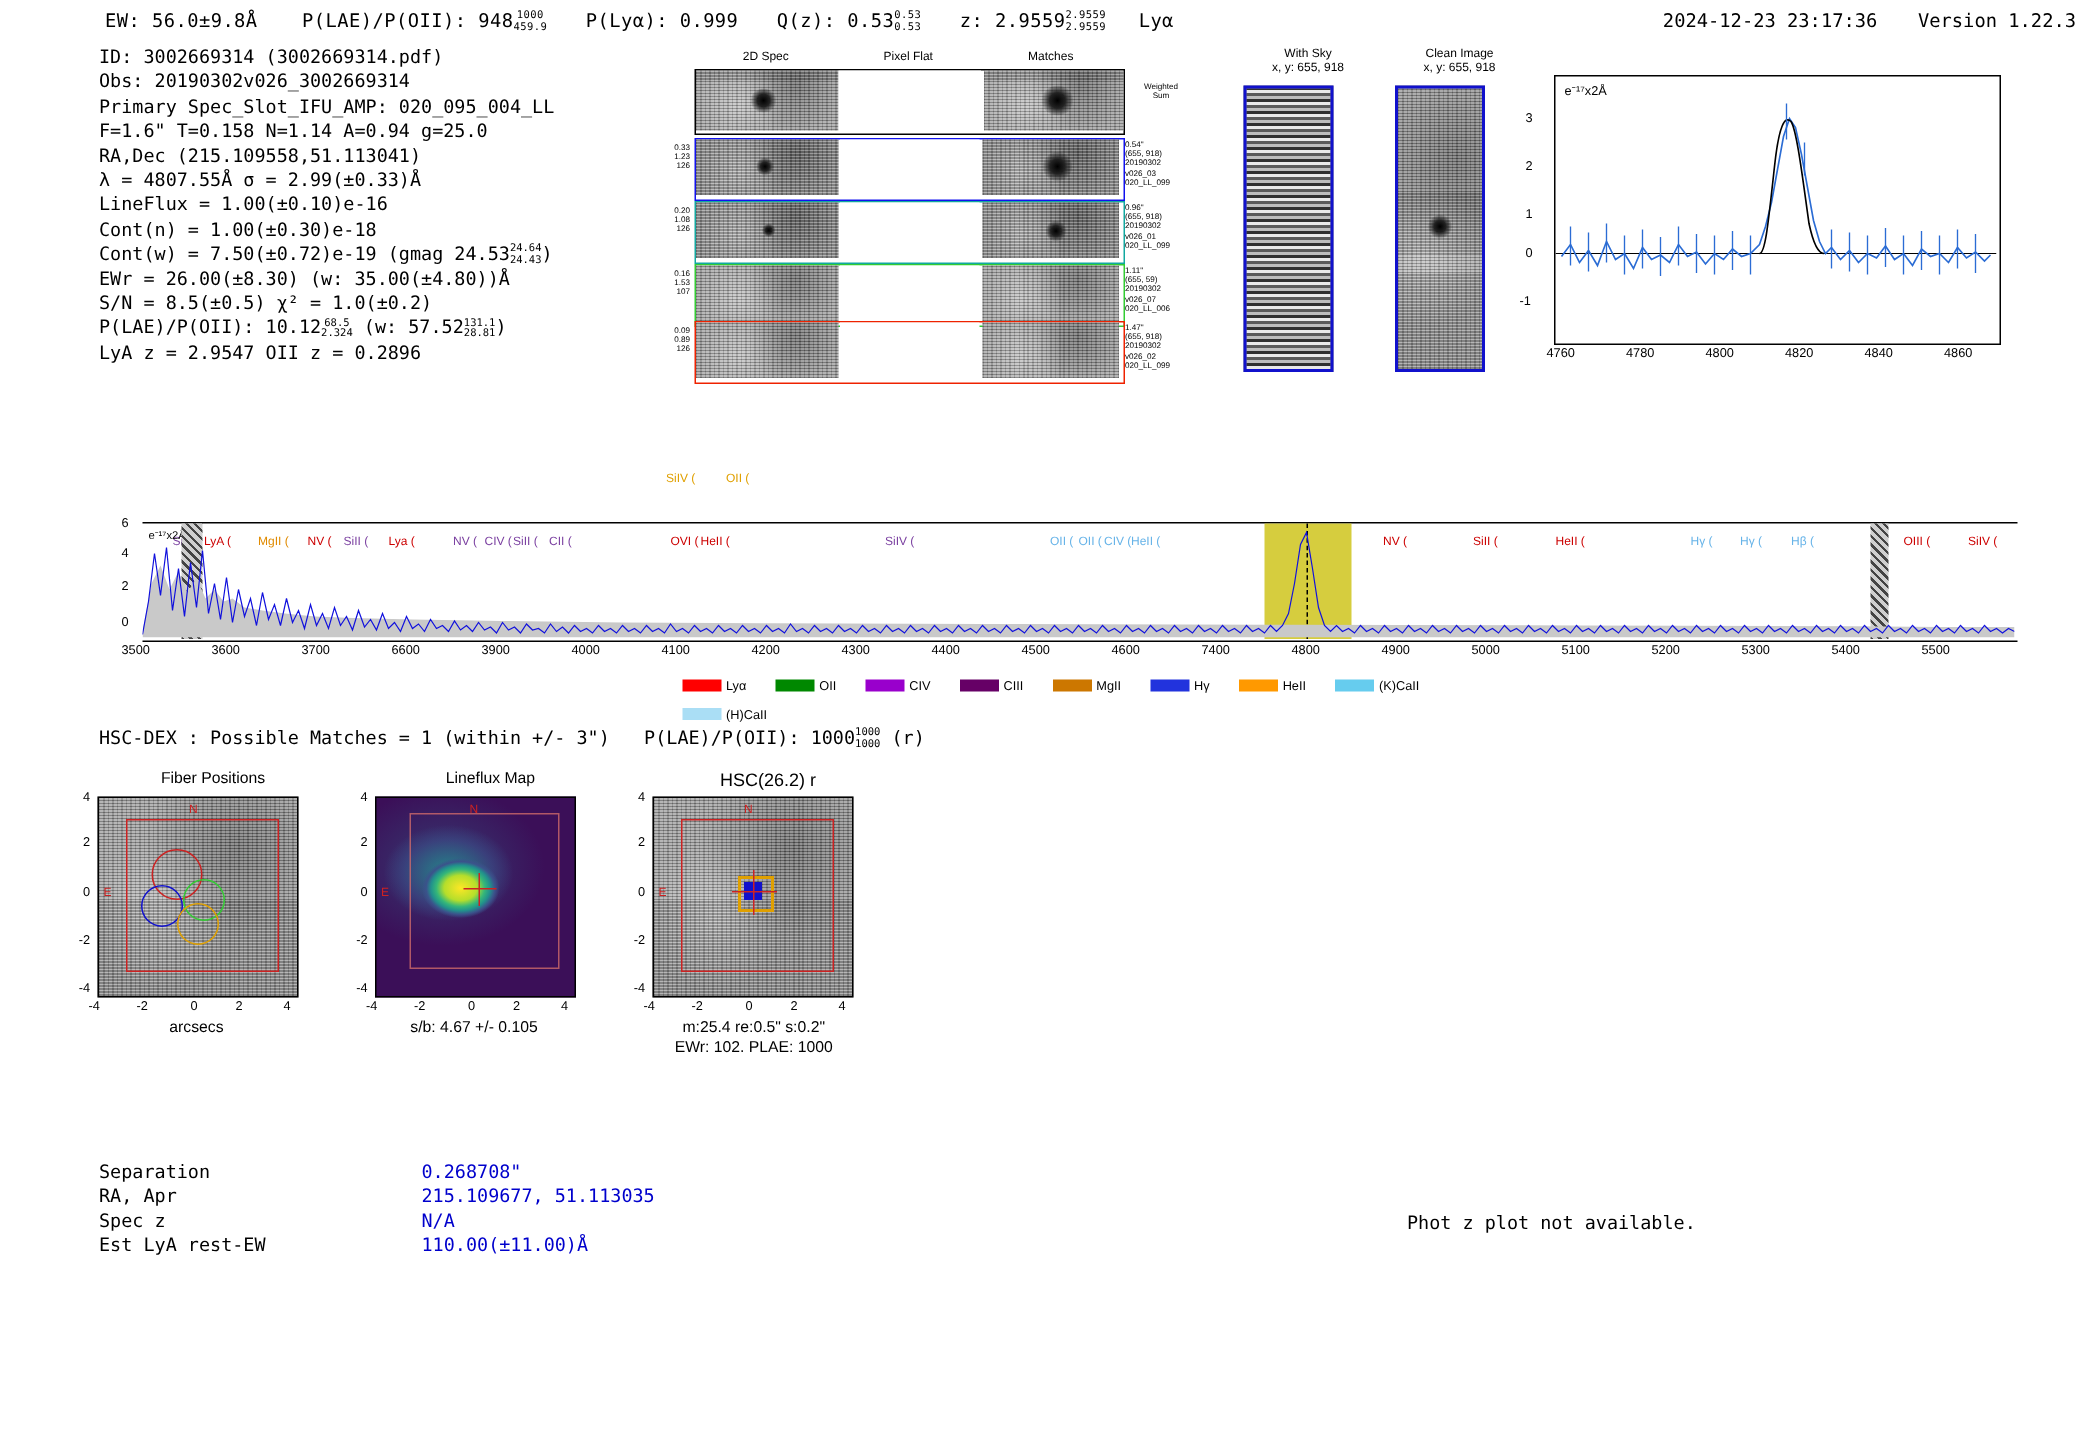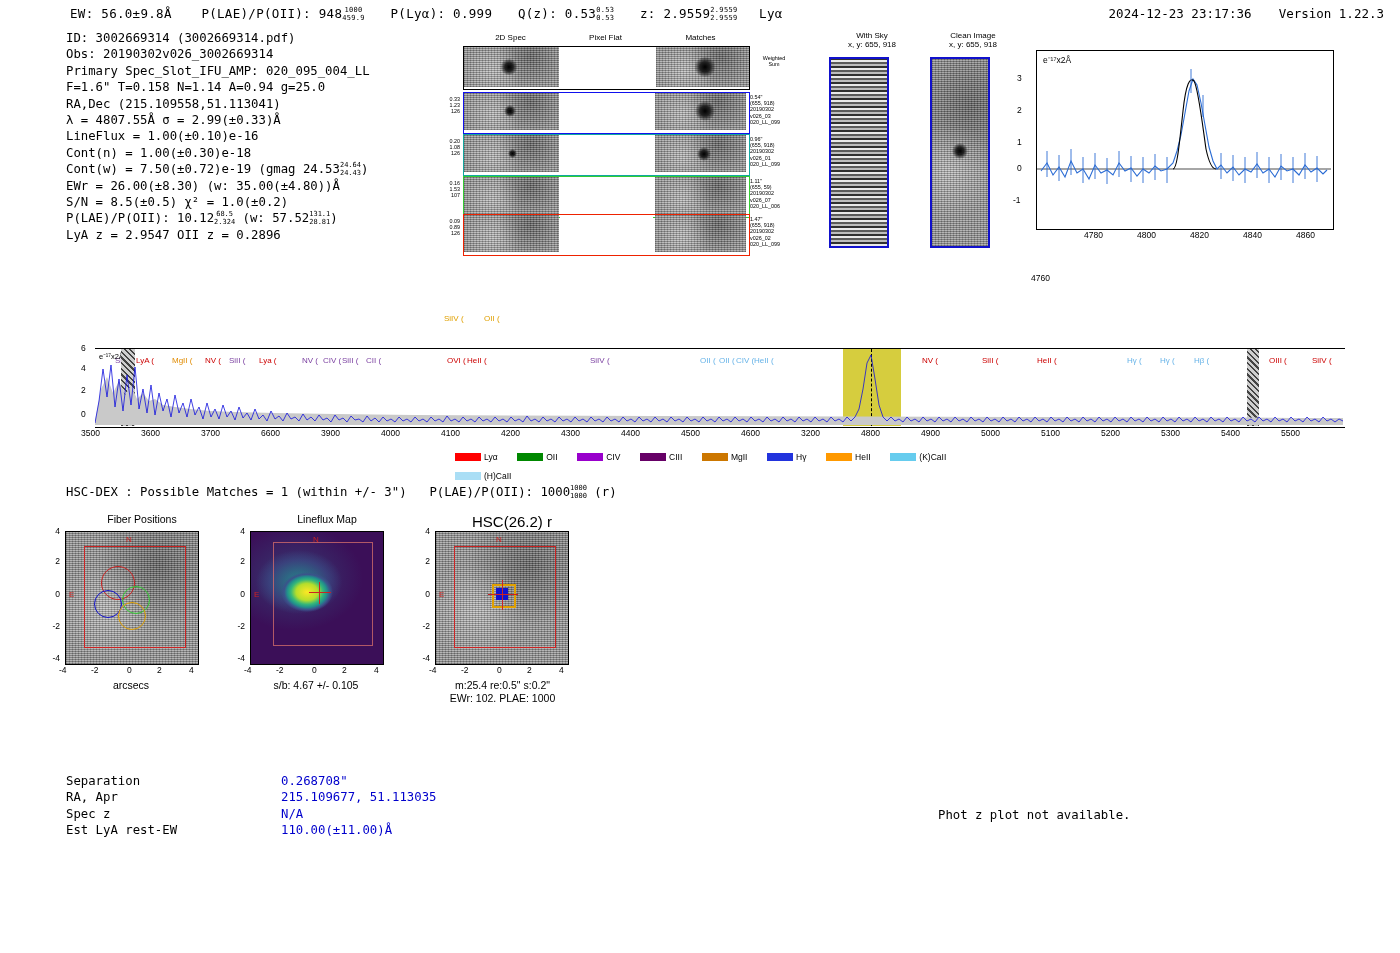--- a/index.html
+++ b/index.html
@@ -227,21 +227,21 @@
         <line x1="280" y1="105" x2="280" y2="131"></line>
     </g>
   </svg>
   <div class="abs axlab" style="left:-20px;top:22px;">3</div>
   <div class="abs axlab" style="left:-20px;top:54px;">2</div>
   <div class="abs axlab" style="left:-20px;top:86px;">1</div>
   <div class="abs axlab" style="left:-20px;top:112px;">0</div>
   <div class="abs axlab" style="left:-24px;top:144px;">-1</div>
 </div>
 <div class="abs" style="left:1036px;top:230px;width:296px;height:14px;">
-  <div class="abs axlab" style="left:-5px;margin-top:43px;">4760</div>
+  <div class="abs axlab" style="left:-5px;">4760</div>
   <div class="abs axlab" style="left:48px;">4780</div>
   <div class="abs axlab" style="left:101px;">4800</div>
   <div class="abs axlab" style="left:154px;">4820</div>
   <div class="abs axlab" style="left:207px;">4840</div>
   <div class="abs axlab" style="left:260px;">4860</div>
 </div>
 
 <div class="abs" style="left:95px;top:290px;width:1250px;height:60px;">
   <div class="abs" style="left:20px;top:58px;"><span class="specline" style="color:#7a3fa0;">SiIV (</span></div>
   <div class="abs" style="left:41px;top:58px;"><span class="specline" style="color:#cc0000;">LyA (</span></div>
@@ -296,21 +296,21 @@
   <div class="abs axlab" style="left:106px;">3700</div>
   <div class="abs axlab" style="left:166px;">6600</div>
   <div class="abs axlab" style="left:226px;">3900</div>
   <div class="abs axlab" style="left:286px;">4000</div>
   <div class="abs axlab" style="left:346px;">4100</div>
   <div class="abs axlab" style="left:406px;">4200</div>
   <div class="abs axlab" style="left:466px;">4300</div>
   <div class="abs axlab" style="left:526px;">4400</div>
   <div class="abs axlab" style="left:586px;">4500</div>
   <div class="abs axlab" style="left:646px;">4600</div>
-  <div class="abs axlab" style="left:706px;">3200</div>
+  <div class="abs axlab" style="left:706px;">7400</div>
   <div class="abs axlab" style="left:766px;">4800</div>
   <div class="abs axlab" style="left:826px;">4900</div>
   <div class="abs axlab" style="left:886px;">5000</div>
   <div class="abs axlab" style="left:946px;">5100</div>
   <div class="abs axlab" style="left:1006px;">5200</div>
   <div class="abs axlab" style="left:1066px;">5300</div>
   <div class="abs axlab" style="left:1126px;">5400</div>
   <div class="abs axlab" style="left:1186px;">5500</div>
 </div>
 
@@ -408,21 +408,21 @@
 </div>
 <div class="abs" style="left:250px;top:665px;width:132px;height:12px;">
   <div class="abs axlab" style="left:-6px;">-4</div>
   <div class="abs axlab" style="left:26px;">-2</div>
   <div class="abs axlab" style="left:62px;">0</div>
   <div class="abs axlab" style="left:92px;">2</div>
   <div class="abs axlab" style="left:124px;">4</div>
 </div>
 <div class="abs plabel" style="left:250px;top:679px;width:132px;font-size:10.5px;">s/b: 4.67 +/- 0.105</div>
 
-<div class="abs plabel" style="left:432px;top:513px;width:160px;font-size:15px;">HSC(26.2) r</div>
+<div class="abs plabel" style="left:432px;top:513px;width:160px;font-size:12px;">HSC(26.2) r</div>
 <div class="abs noise" style="left:435px;top:531px;width:132px;height:132px;border:1px solid #000;">
   <div class="abs" style="left:18px;top:14px;width:100px;height:100px;border:1px solid #cc2222;"></div>
   <div class="abs" style="left:56px;top:52px;width:20px;height:20px;border:2px solid #e0a000;"></div>
   <div class="abs" style="left:60px;top:56px;width:12px;height:12px;background:#1111cc;"></div>
   <div class="abs" style="left:52px;top:62px;width:30px;height:1px;background:#cc2222;"></div>
   <div class="abs" style="left:66px;top:48px;width:1px;height:30px;background:#cc2222;"></div>
   <div class="abs" style="left:60px;top:3px;font-size:8px;color:#cc2222;font-family:'Liberation Sans',sans-serif;">N</div>
   <div class="abs" style="left:3px;top:58px;font-size:8px;color:#cc2222;font-family:'Liberation Sans',sans-serif;">E</div>
 </div>
 <div class="abs" style="left:406px;top:531px;width:26px;height:132px;">

